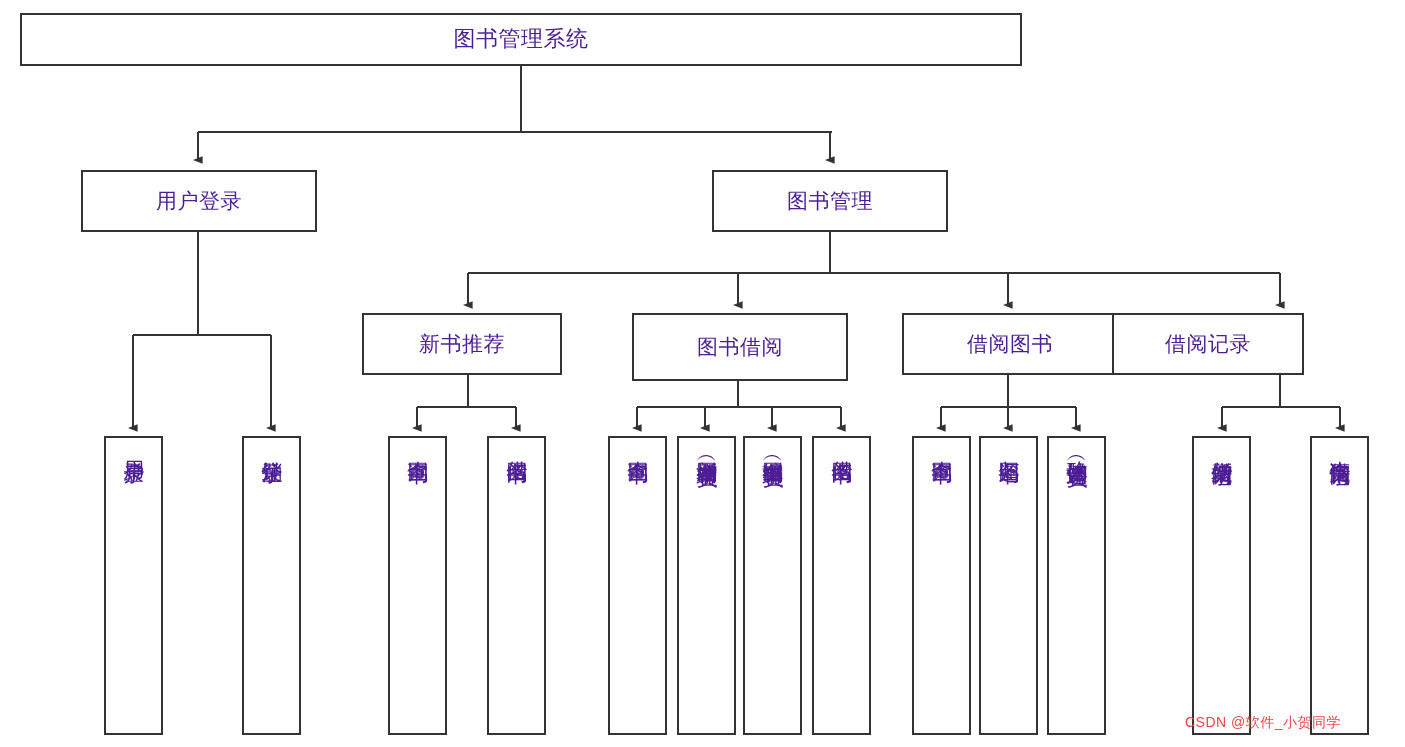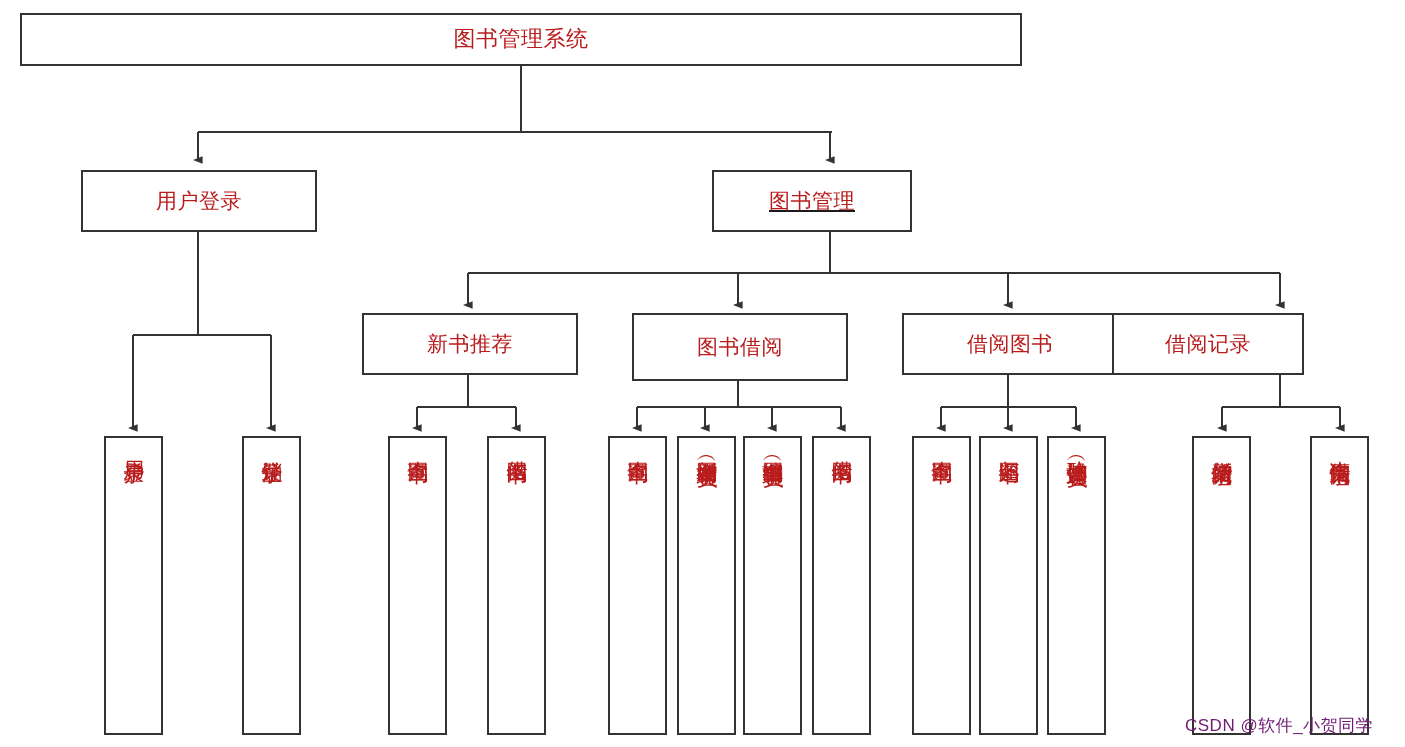--- a/index.html
+++ b/index.html
@@ -35,43 +35,43 @@
     align-items: center;
     justify-content: center;
     color: #1a1a1a;
     z-index: 2;
   }
   .node .label {
     font-size: 21px;
     line-height: 1.12;
     letter-spacing: 0.5px;
     white-space: nowrap;
-    color: #b91c1c;
+    color: #4c1d95;
   }
   .node.vertical {
     align-items: flex-start;
     padding-top: 6px;
   }
   .node.vertical .label {
     writing-mode: vertical-rl;
     text-orientation: upright;
     font-size: 21px;
     line-height: 1.18;
     letter-spacing: 1px;
     white-space: nowrap;
   }
   .node.lvl1 .label { font-size: 22px; }
   .node.lvl2 .label { font-size: 21px; }
   .node.lvl3 .label { font-size: 21px; }
   .watermark {
     position: absolute;
     left: 1185px;
     top: 714px;
-    font-size: 17px;
-    color: #701a75;
+    font-size: 14px;
+    color: #ef4444;
     white-space: nowrap;
     z-index: 3;
     letter-spacing: 0.5px;
   }
 </style>
 </head>
 <body>
 
 <div id="canvas">
 
@@ -125,25 +125,25 @@
     </g>
   </svg>
 
   <div class="node lvl1" style="left:20px; top:13px; width:1002px; height:53px;">
     <span class="label">图书管理系统</span>
   </div>
 
   <div class="node lvl2" style="left:81px; top:170px; width:236px; height:62px;">
     <span class="label">用户登录</span>
   </div>
-  <div class="node lvl2" style="left:712px; top:170px; width:200px; height:62px;text-decoration:underline;">
+  <div class="node lvl2" style="left:712px; top:170px; width:236px; height:62px;">
     <span class="label">图书管理</span>
   </div>
 
-  <div class="node lvl3" style="left:362px; top:313px; width:216px; height:62px;">
+  <div class="node lvl3" style="left:362px; top:313px; width:200px; height:62px;">
     <span class="label">新书推荐</span>
   </div>
   <div class="node lvl3" style="left:632px; top:313px; width:216px; height:68px;">
     <span class="label">图书借阅</span>
   </div>
   <div class="node lvl3" style="left:902px; top:313px; width:216px; height:62px;">
     <span class="label">借阅图书</span>
   </div>
   <div class="node lvl3" style="left:1112px; top:313px; width:192px; height:62px;">
     <span class="label">借阅记录</span>

